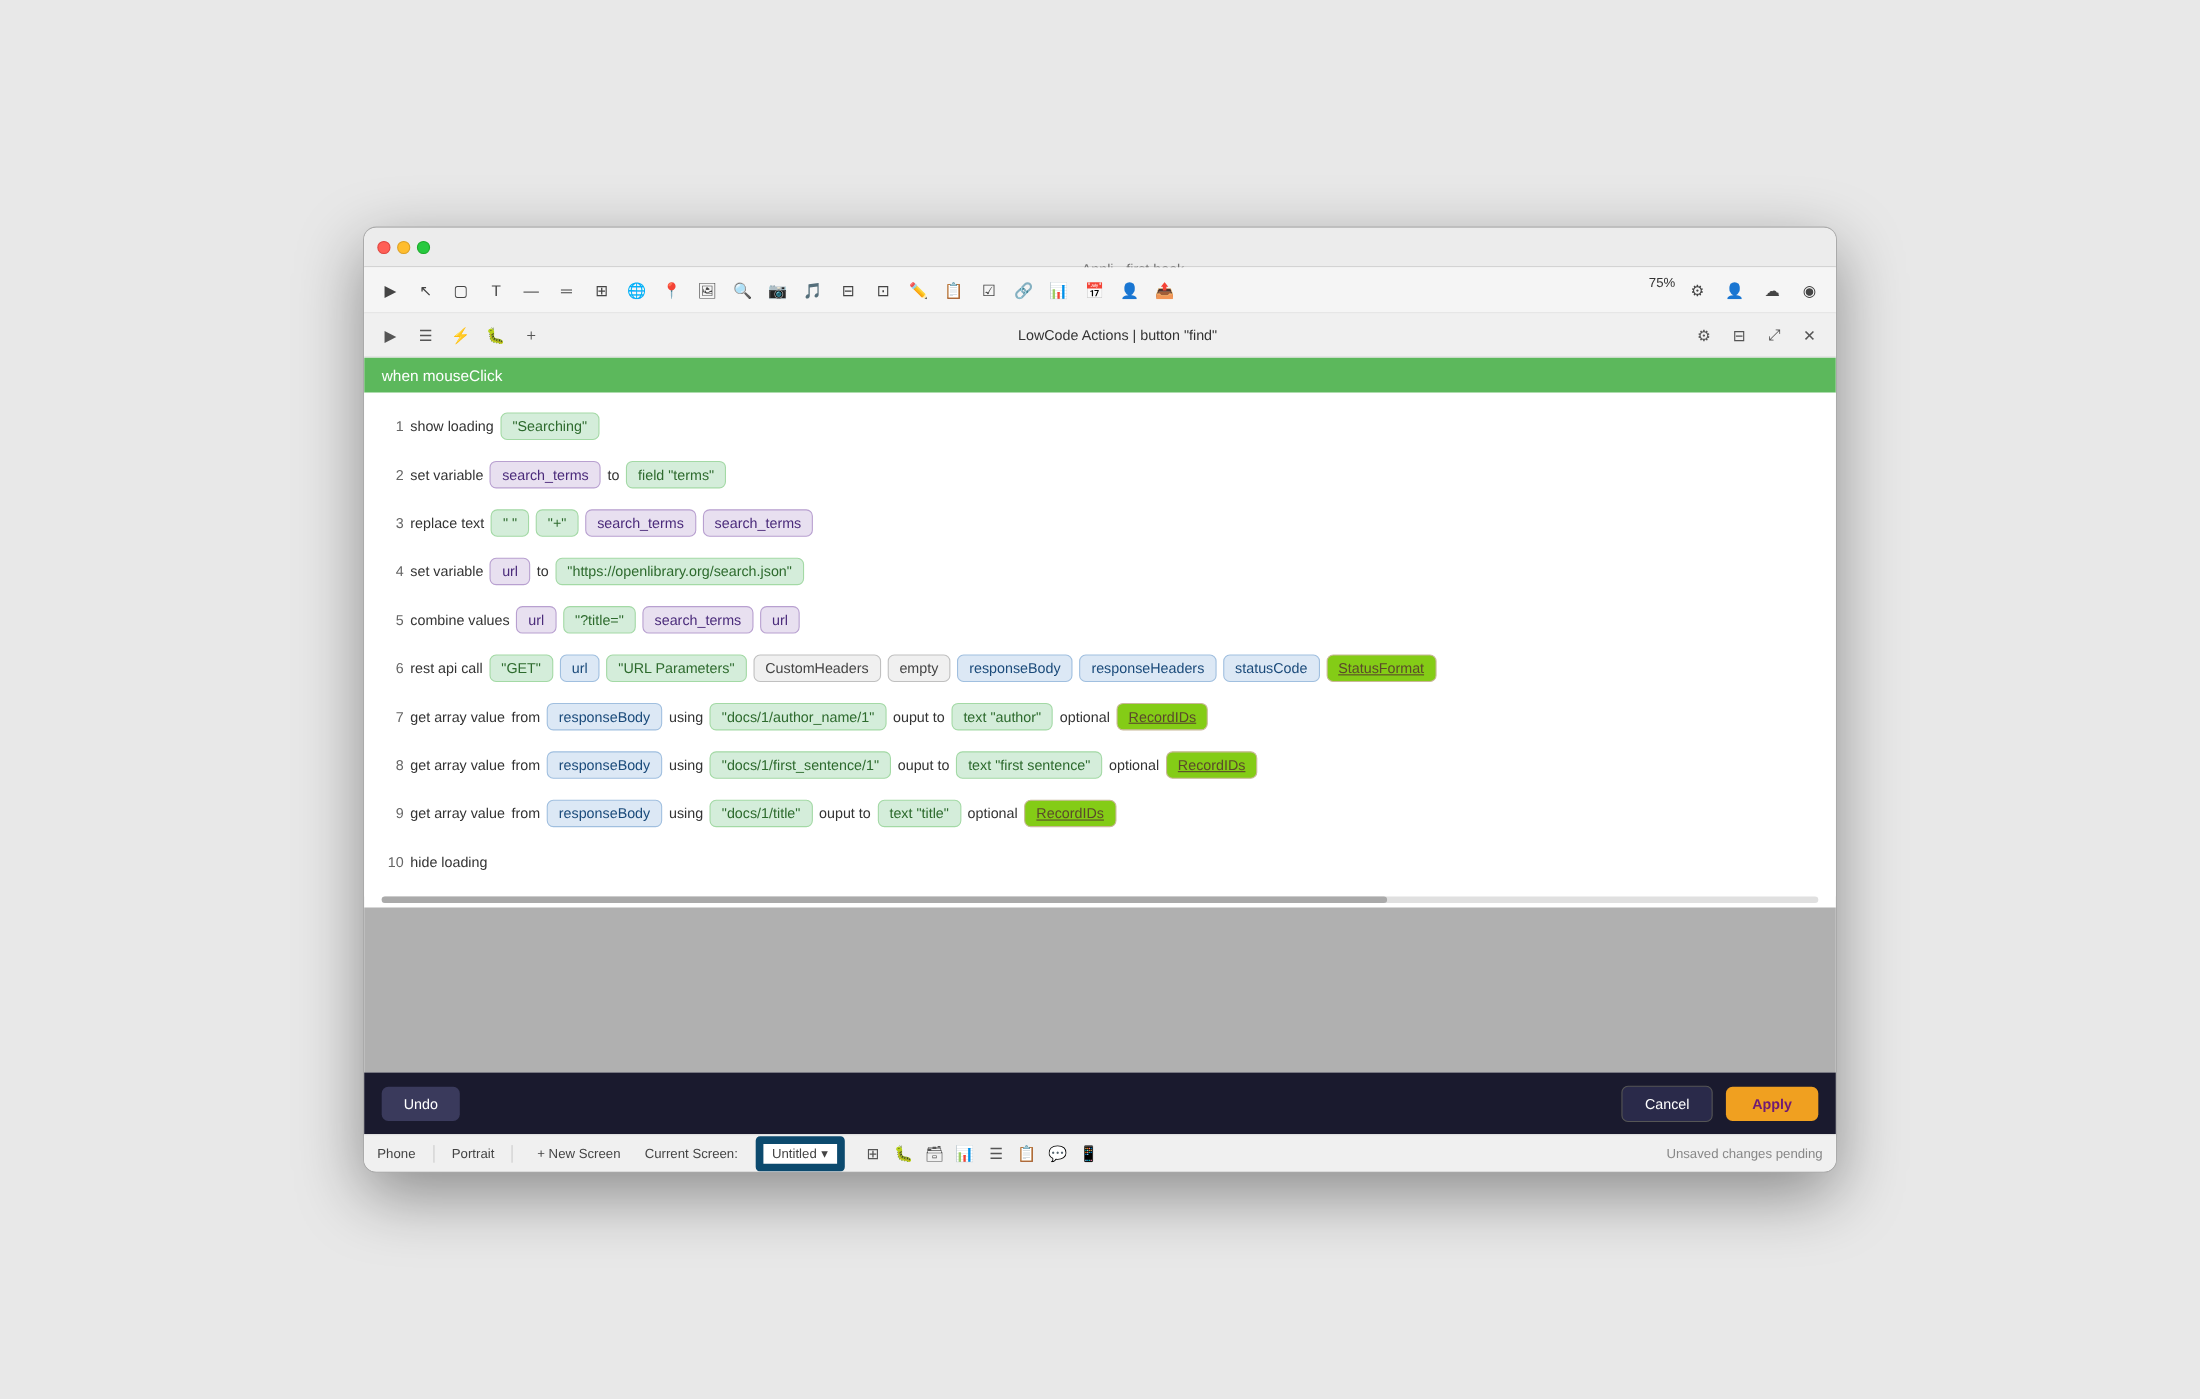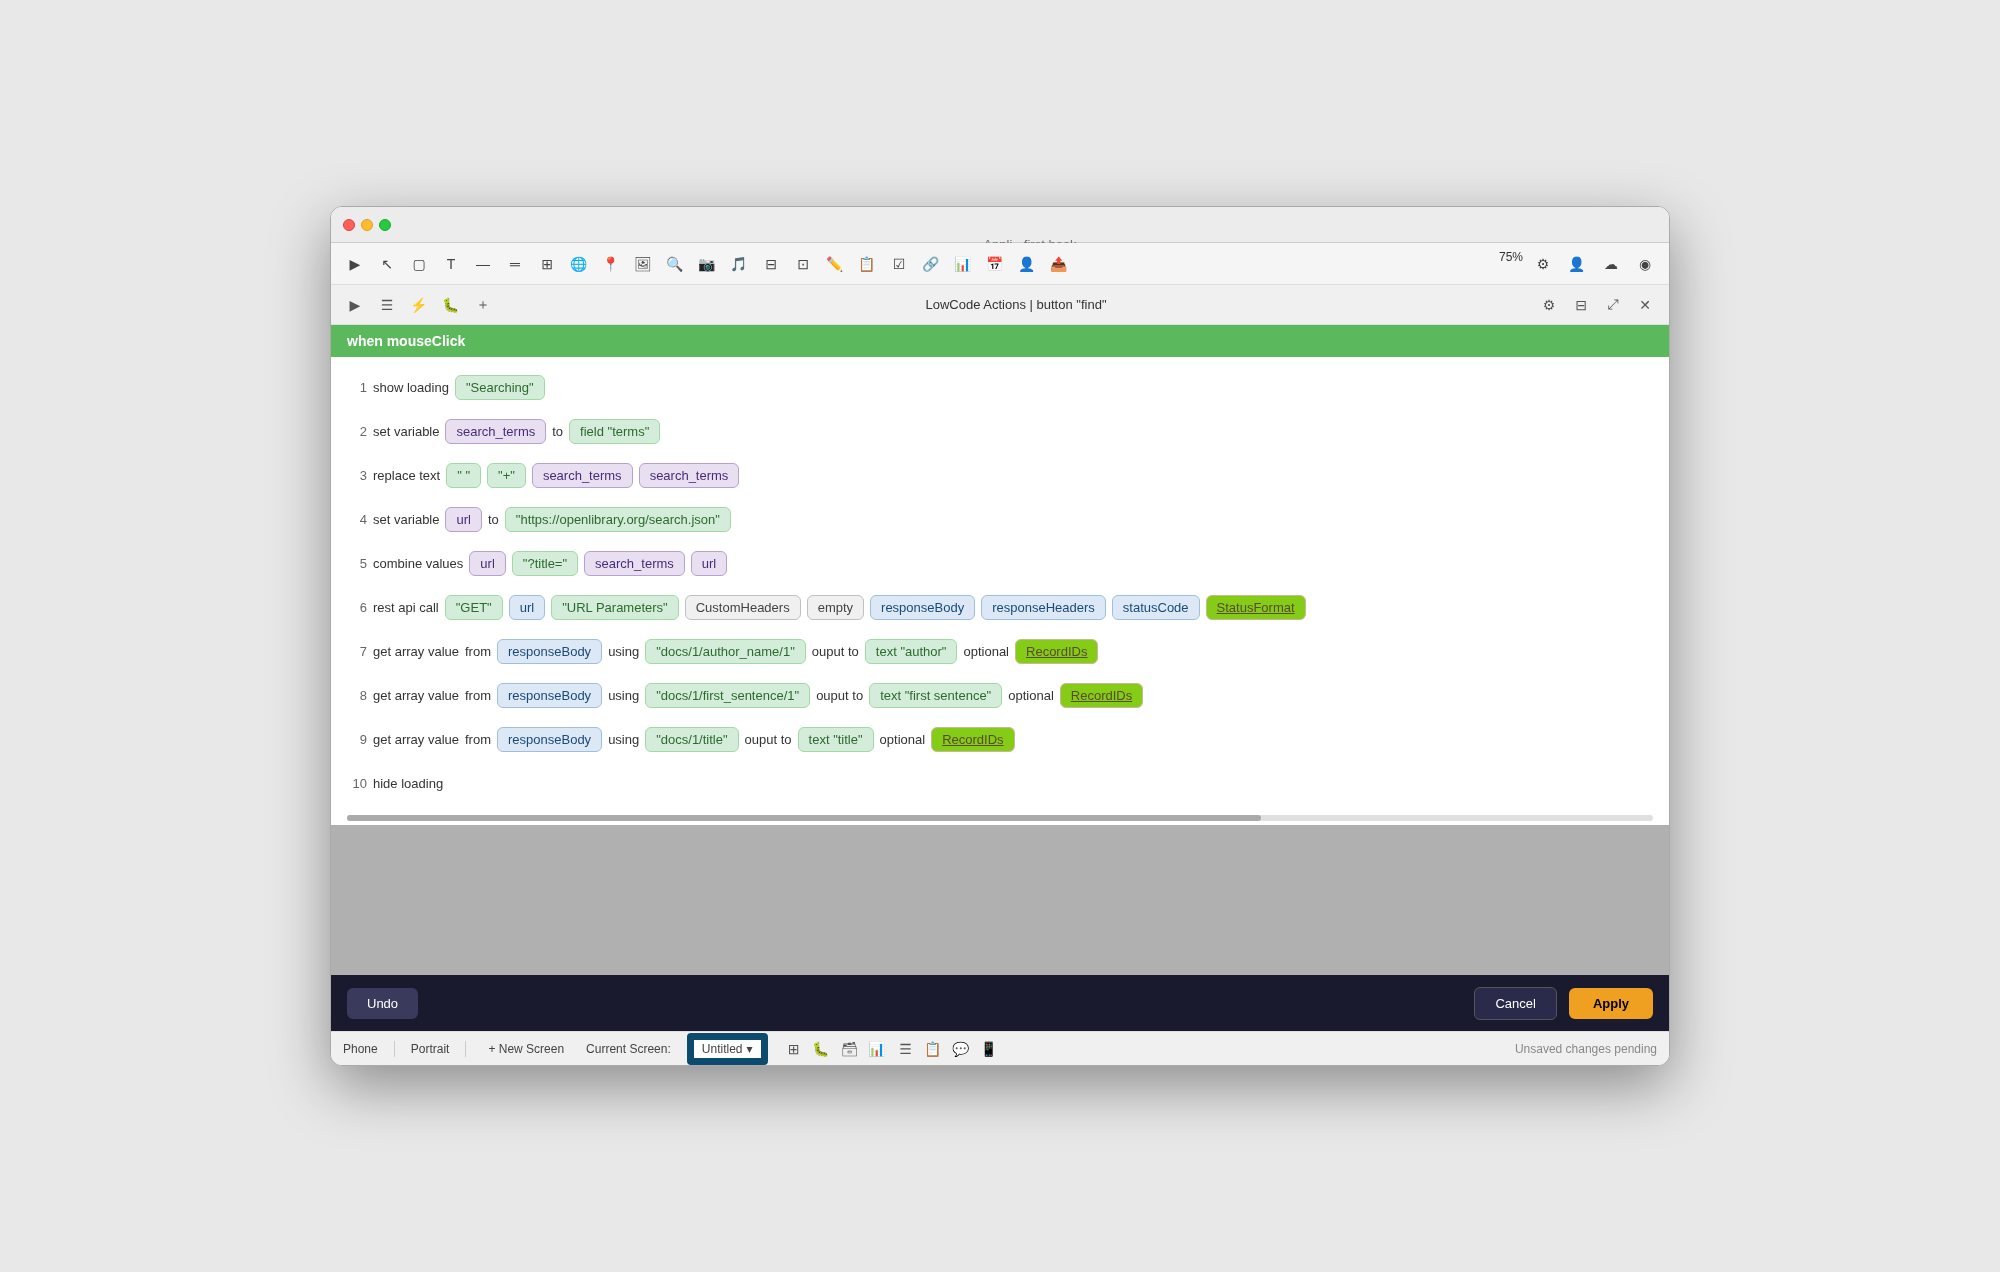--- a/index.html
+++ b/index.html
@@ -125,21 +125,21 @@
     .actions-container {
       flex: 1;
       overflow: hidden;
       display: flex;
       flex-direction: column;
     }
     .trigger-header {
       background: #5cb85c;
       padding: 8px 16px;
       font-size: 14px;
-      font-weight: 700;
+      font-weight: 400;
       color: white;
       flex-shrink: 0;
     }
     .actions-scroll {
       flex: 1;
       overflow-y: auto;
       background: #fff;
       padding: 8px 0;
     }
     .action-row {
@@ -232,21 +232,21 @@
       border: 1px solid #555;
       border-radius: 6px;
       padding: 8px 20px;
       font-size: 13px;
       cursor: pointer;
       margin-left: auto;
       font-weight: 500;
     }
     .btn-apply {
       background: #f0a020;
-      color: #000000;
+      color: #701a75;
       border: none;
       border-radius: 6px;
       padding: 8px 24px;
       font-size: 13px;
       cursor: pointer;
       font-weight: 600;
     }
     
     .status-bar {
       height: 34px;

